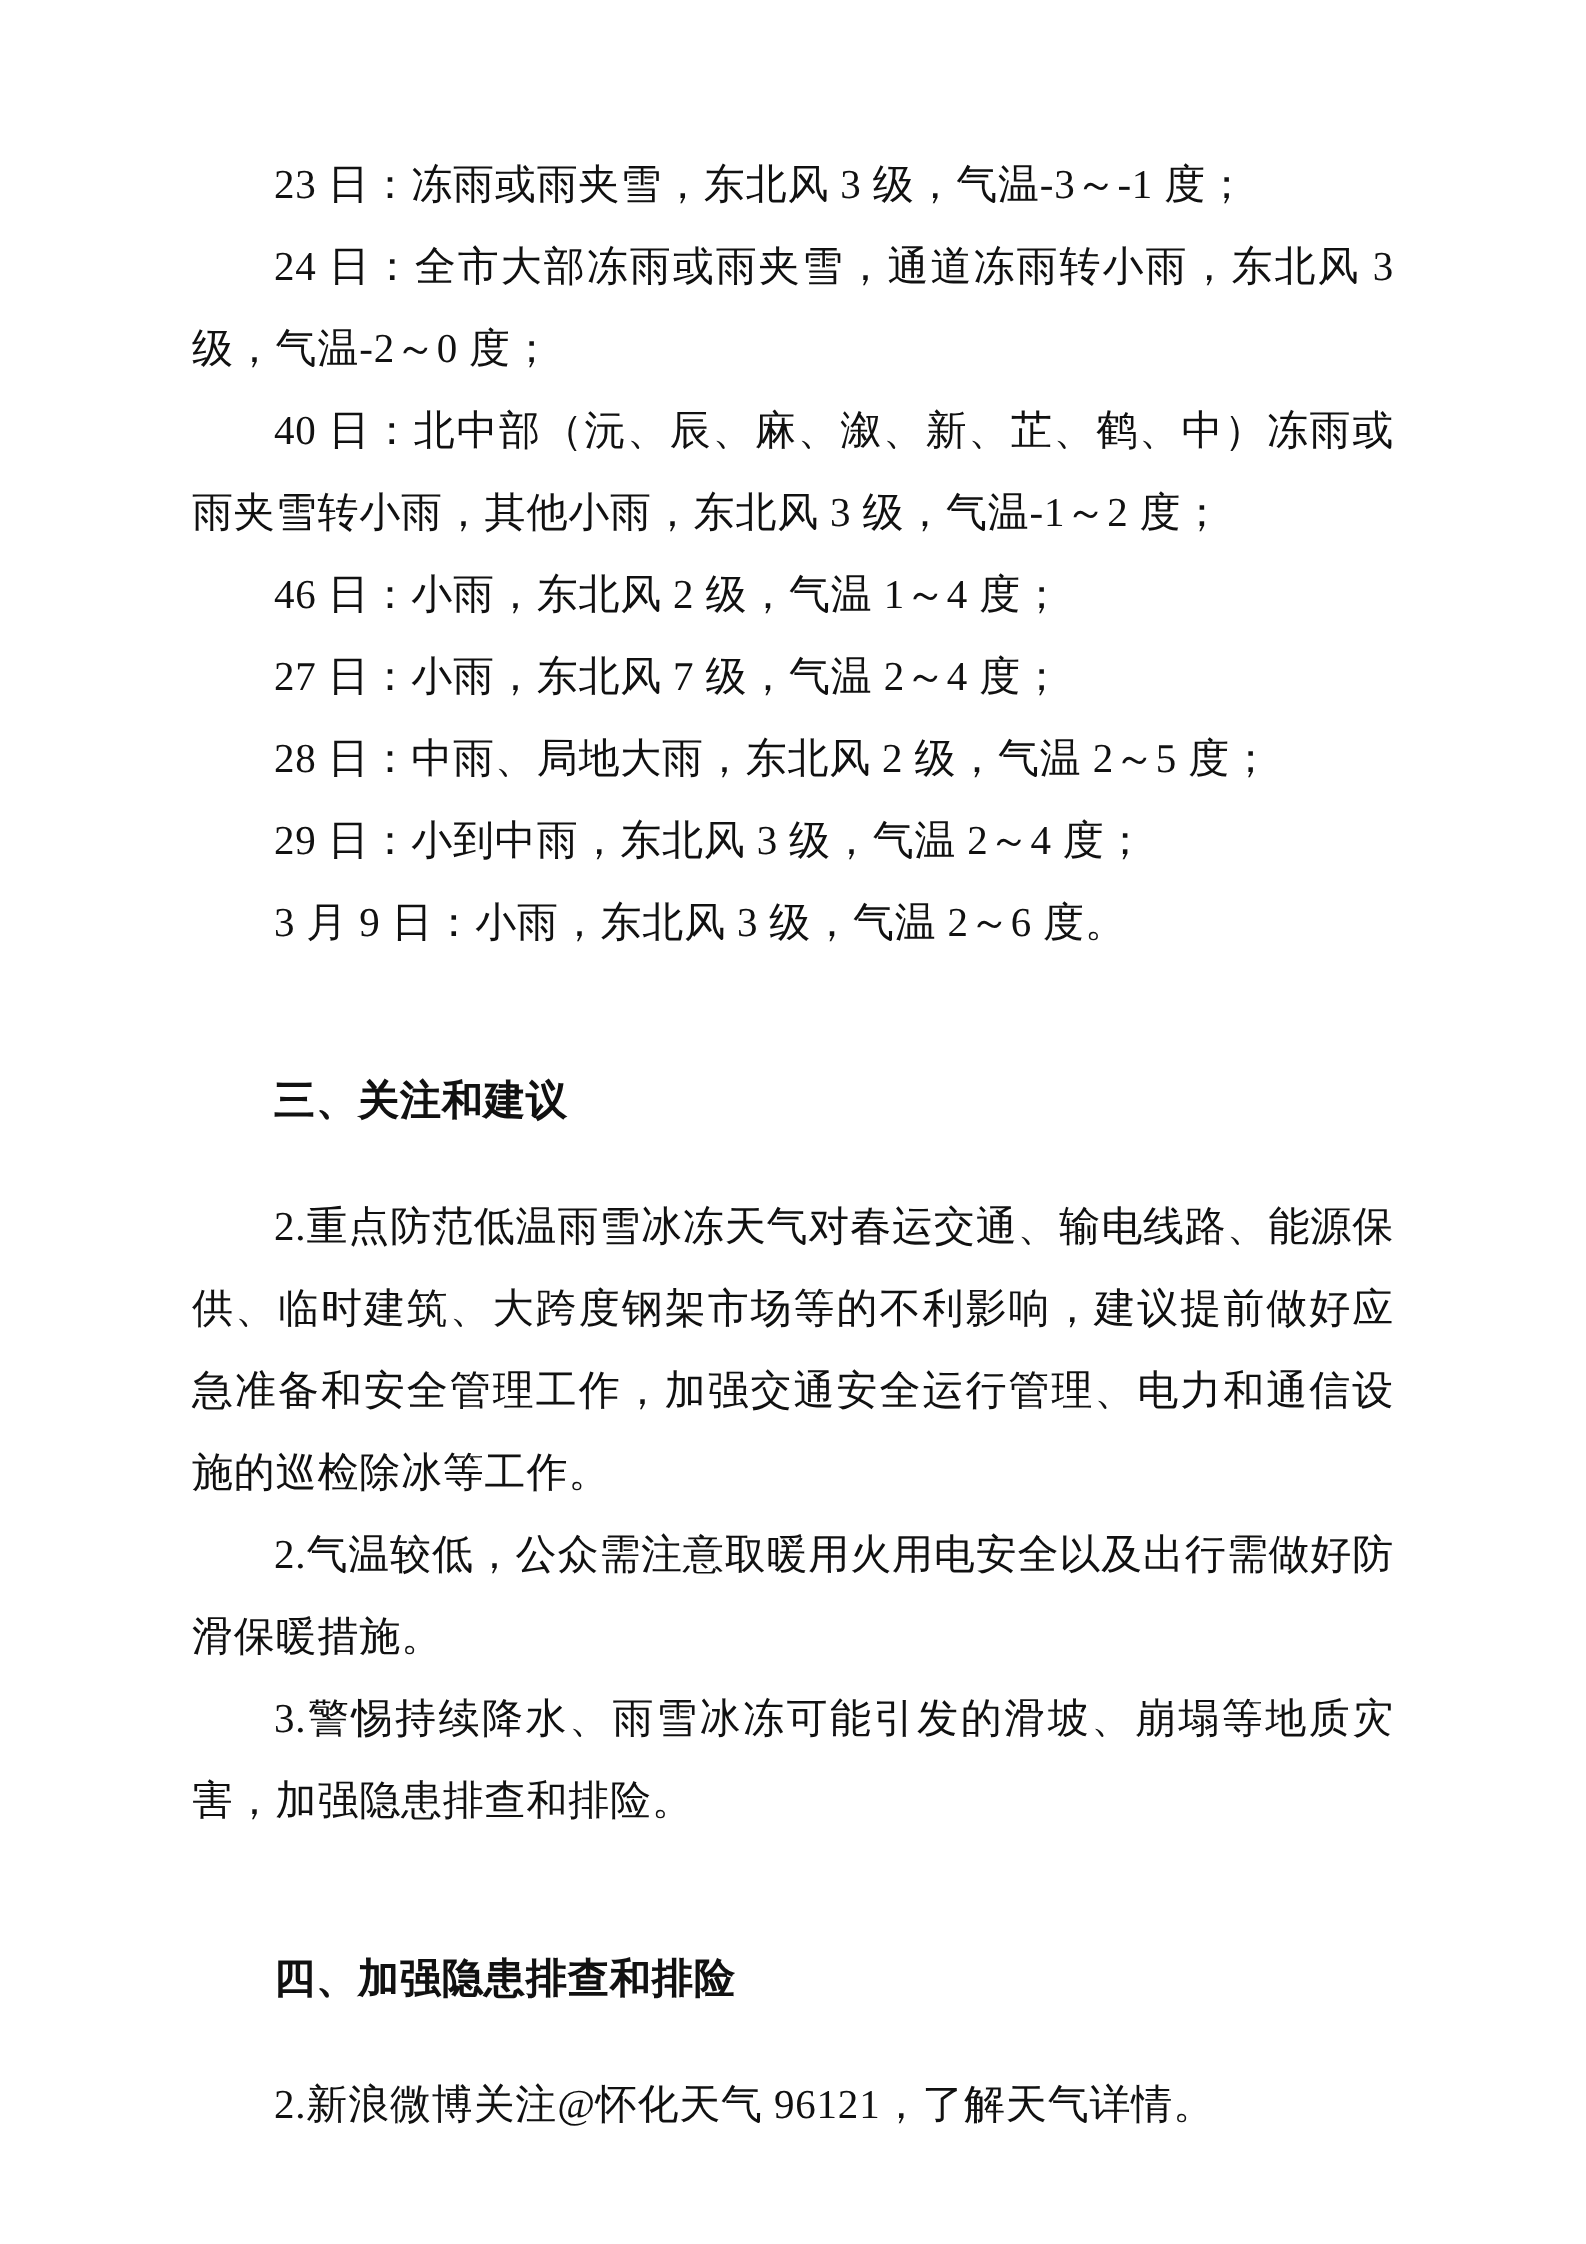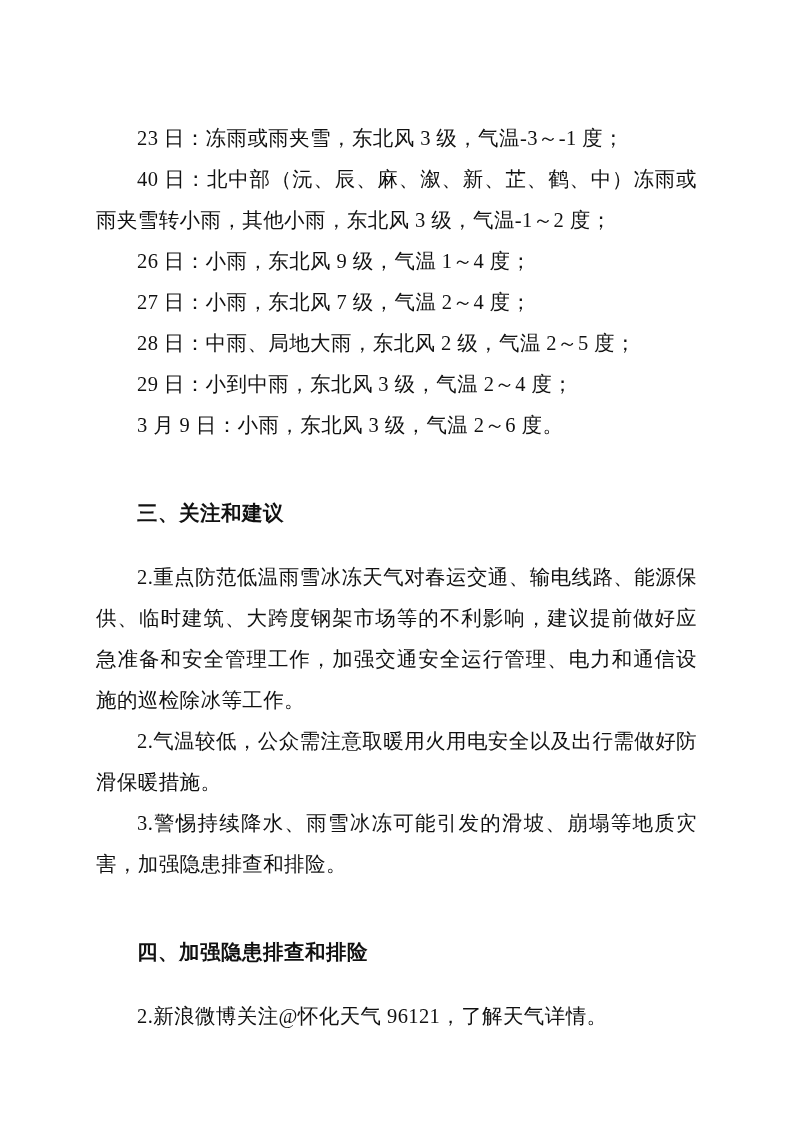--- a/index.html
+++ b/index.html
@@ -12,55 +12,56 @@
     background: #ffffff;
     font-family: "Liberation Serif", "DejaVu Serif", serif;
     color: #111111;
     overflow: hidden;
   }
   .page {
     position: relative;
     width: 793px;
     height: 1122px;
     box-sizing: border-box;
-    padding: 118px 96px 60px 96px;
+    padding: 73px 96px 60px 96px;
   }
   .doc-body {
     font-size: 20.5px;
     line-height: 41px;
     letter-spacing: 0.4px;
     text-align: justify;
     text-justify: inter-ideograph;
   }
   p.para {
     margin: 0;
     text-indent: 2em;
   }
   h2.section-heading {
     margin: 0;
     font-size: 20.5px;
     line-height: 41px;
-    font-family: Liberation Mono, monospace;
+    font-family: Liberation Serif, serif;
     font-weight: bold;
     text-indent: 2em;
     letter-spacing: 0.5px;
   }
   .gap-small { height: 22px; }
   .gap-large { height: 48px; }
 </style>
 </head>
 <body>
 
 <div class="page">
   <div class="doc-body">
 
     <div>
       <p class="para">23 日：冻雨或雨夹雪，东北风 3 级，气温-3～-1 度；</p>
+      <p class="para">24 日：全市大部冻雨或雨夹雪，通道冻雨转小雨，东北风 3 级，气温-2～0 度；</p>
       <p class="para">40 日：北中部（沅、辰、麻、溆、新、芷、鹤、中）冻雨或雨夹雪转小雨，其他小雨，东北风 3 级，气温-1～2 度；</p>
-      <p class="para">26 日：小雨，东北风 9 级，气温 1～4 度；</p>
+      <p class="para">46 日：小雨，东北风 2 级，气温 1～4 度；</p>
       <p class="para">27 日：小雨，东北风 7 级，气温 2～4 度；</p>
       <p class="para">28 日：中雨、局地大雨，东北风 2 级，气温 2～5 度；</p>
       <p class="para">29 日：小到中雨，东北风 3 级，气温 2～4 度；</p>
       <p class="para">3 月 9 日：小雨，东北风 3 级，气温 2～6 度。</p>
     </div>
 
     <div class="gap-large"></div>
 
     <h2 class="section-heading">三、关注和建议</h2>
     <div class="gap-small"></div>

